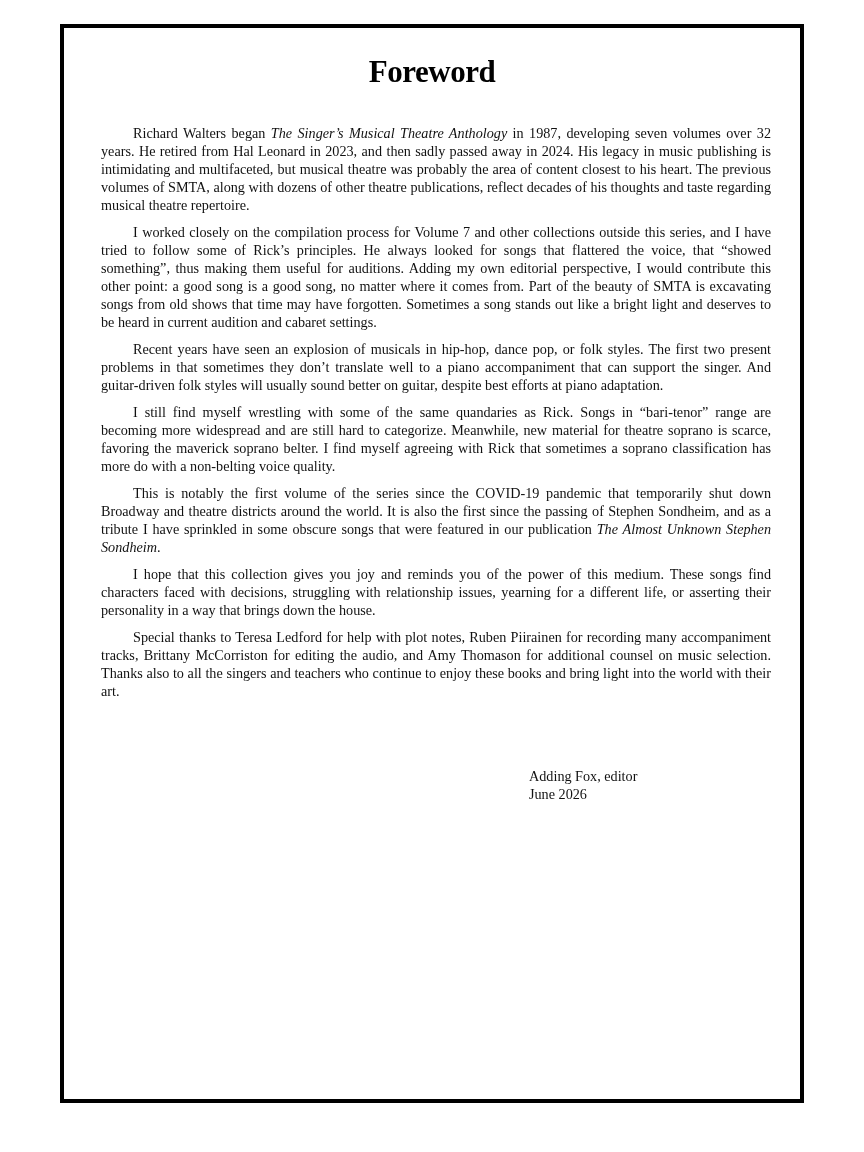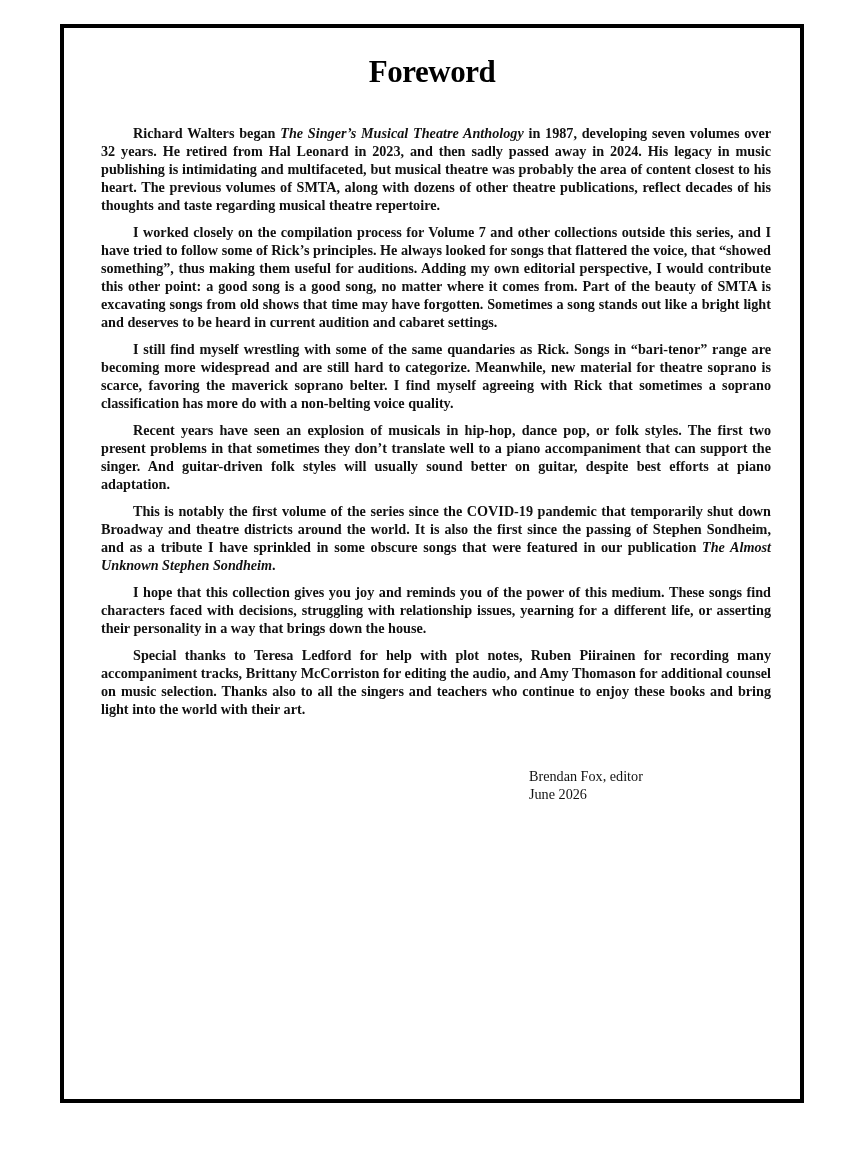--- a/index.html
+++ b/index.html
@@ -42,21 +42,20 @@
       width: 670px;
       top: 96px;
       font-size: 14.2px;
       line-height: 18px;
       text-align: justify;
     }
     .body-text p {
       margin: 0 0 9px 0;
       text-indent: 32px;
       hyphens: none;
-      font-weight: bold;
     }
     .body-text em {
       font-style: italic;
     }
     .signature {
       position: absolute;
       left: 465px;
       top: 739px;
       font-size: 14.2px;
       line-height: 18px;
@@ -65,24 +64,24 @@
   </style>
 </head>
 <body>
 
 <div class="page-frame">
   <h1 class="title">Foreword</h1>
 
   <div class="body-text">
     <p><span>Richard Walters began </span><em>The Singer’s Musical Theatre Anthology</em><span> in 1987, developing seven volumes over 32 years. He retired from Hal Leonard in 2023, and then sadly passed away in 2024. His legacy in music publishing is intimidating and multifaceted, but musical theatre was probably the area of content closest to his heart. The previous volumes of SMTA, along with dozens of other theatre publications, reflect decades of his thoughts and taste regarding musical theatre repertoire.</span></p>
     <p><span>I worked closely on the compilation process for Volume 7 and other collections outside this series, and I have tried to follow some of Rick’s principles. He always looked for songs that flattered the voice, that “showed something”, thus making them useful for auditions. Adding my own editorial perspective, I would contribute this other point: a good song is a good song, no matter where it comes from. Part of the beauty of SMTA is excavating songs from old shows that time may have forgotten. Sometimes a song stands out like a bright light and deserves to be heard in current audition and cabaret settings.</span></p>
+    <p><span>Recent years have seen an explosion of musicals in hip-hop, dance pop, or folk styles. The first two present problems in that sometimes they don’t translate well to a piano accompaniment that can support the singer. And guitar-driven folk styles will usually sound better on guitar, despite best efforts at piano adaptation.</span></p>
     <p><span>I still find myself wrestling with some of the same quandaries as Rick. Songs in “bari-tenor” range are becoming more widespread and are still hard to categorize. Meanwhile, new material for theatre soprano is scarce, favoring the maverick soprano belter. I find myself agreeing with Rick that sometimes a soprano classification has more do with a non-belting voice quality.</span></p>
-    <p><span>Recent years have seen an explosion of musicals in hip-hop, dance pop, or folk styles. The first two present problems in that sometimes they don’t translate well to a piano accompaniment that can support the singer. And guitar-driven folk styles will usually sound better on guitar, despite best efforts at piano adaptation.</span></p>
     <p><span>This is notably the first volume of the series since the COVID-19 pandemic that temporarily shut down Broadway and theatre districts around the world. It is also the first since the passing of Stephen Sondheim, and as a tribute I have sprinkled in some obscure songs that were featured in our publication </span><em>The Almost Unknown Stephen Sondheim</em><span>.</span></p>
     <p><span>I hope that this collection gives you joy and reminds you of the power of this medium. These songs find characters faced with decisions, struggling with relationship issues, yearning for a different life, or asserting their personality in a way that brings down the house.</span></p>
     <p><span>Special thanks to Teresa Ledford for help with plot notes, Ruben Piirainen for recording many accompaniment tracks, Brittany McCorriston for editing the audio, and Amy Thomason for additional counsel on music selection. Thanks also to all the singers and teachers who continue to enjoy these books and bring light into the world with their art.</span></p>
   </div>
 
   <div class="signature">
-    <div>Brendan Fox, editor</div>
+    <div>Adding Fox, editor</div>
     <div>June 2026</div>
   </div>
 </div>
 
 </body></html>

